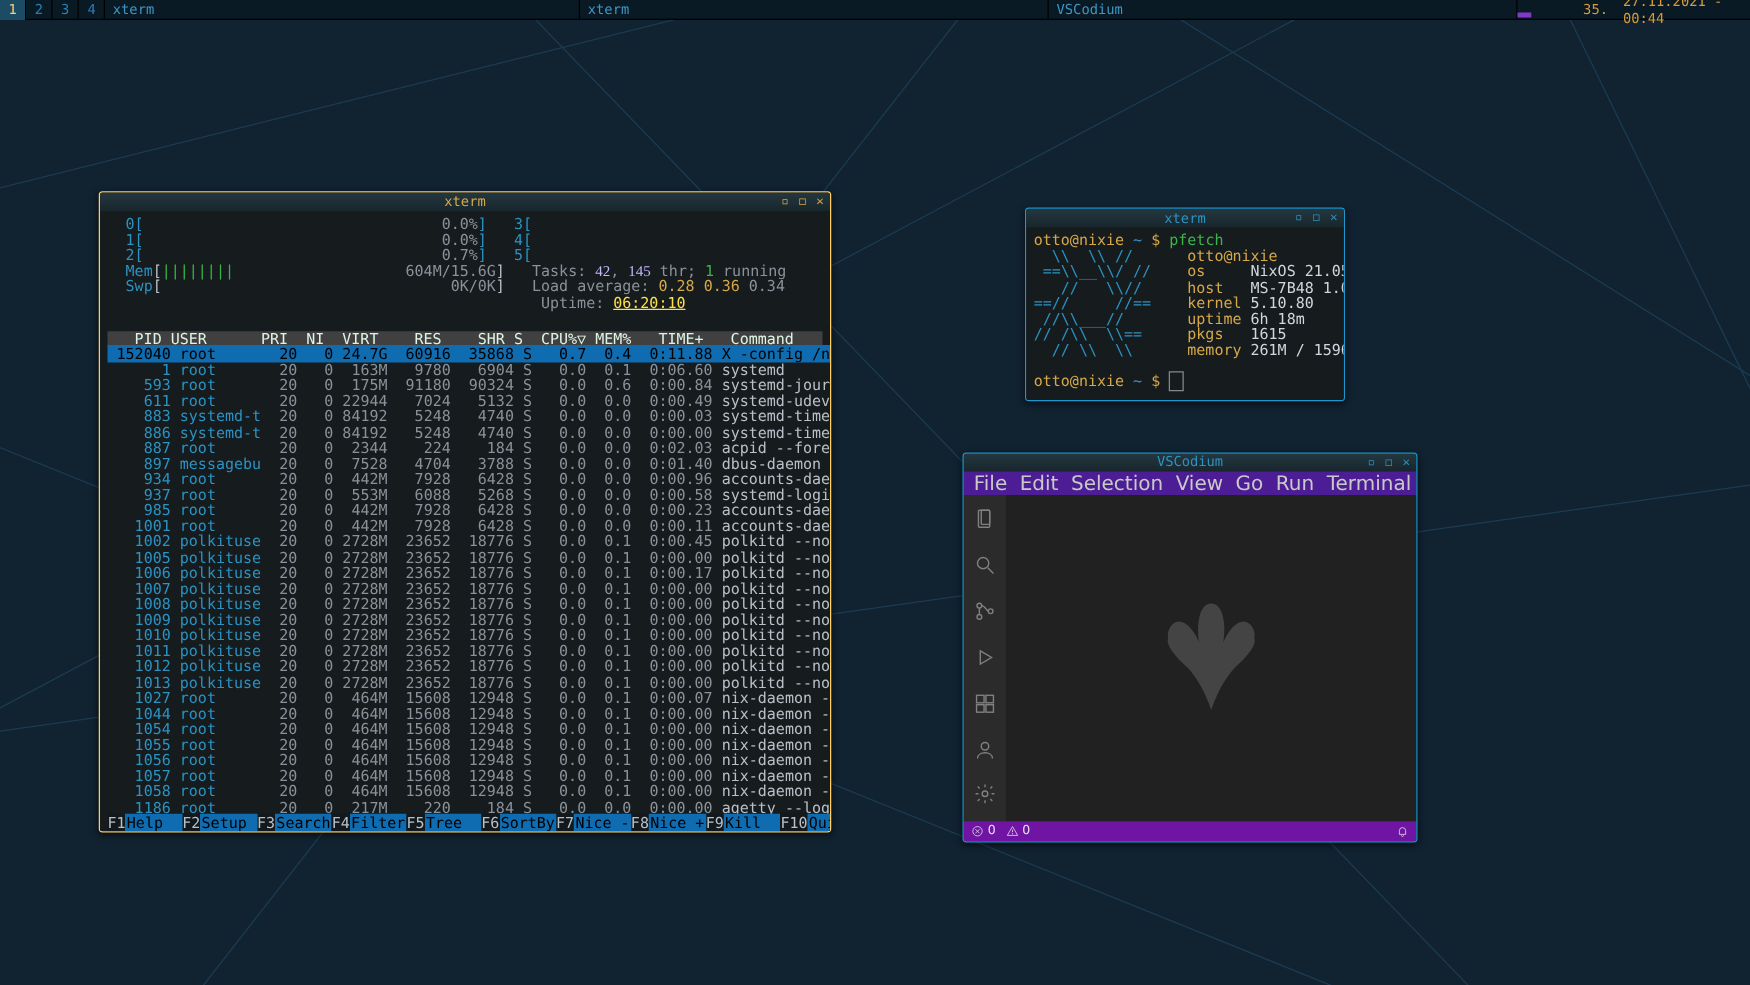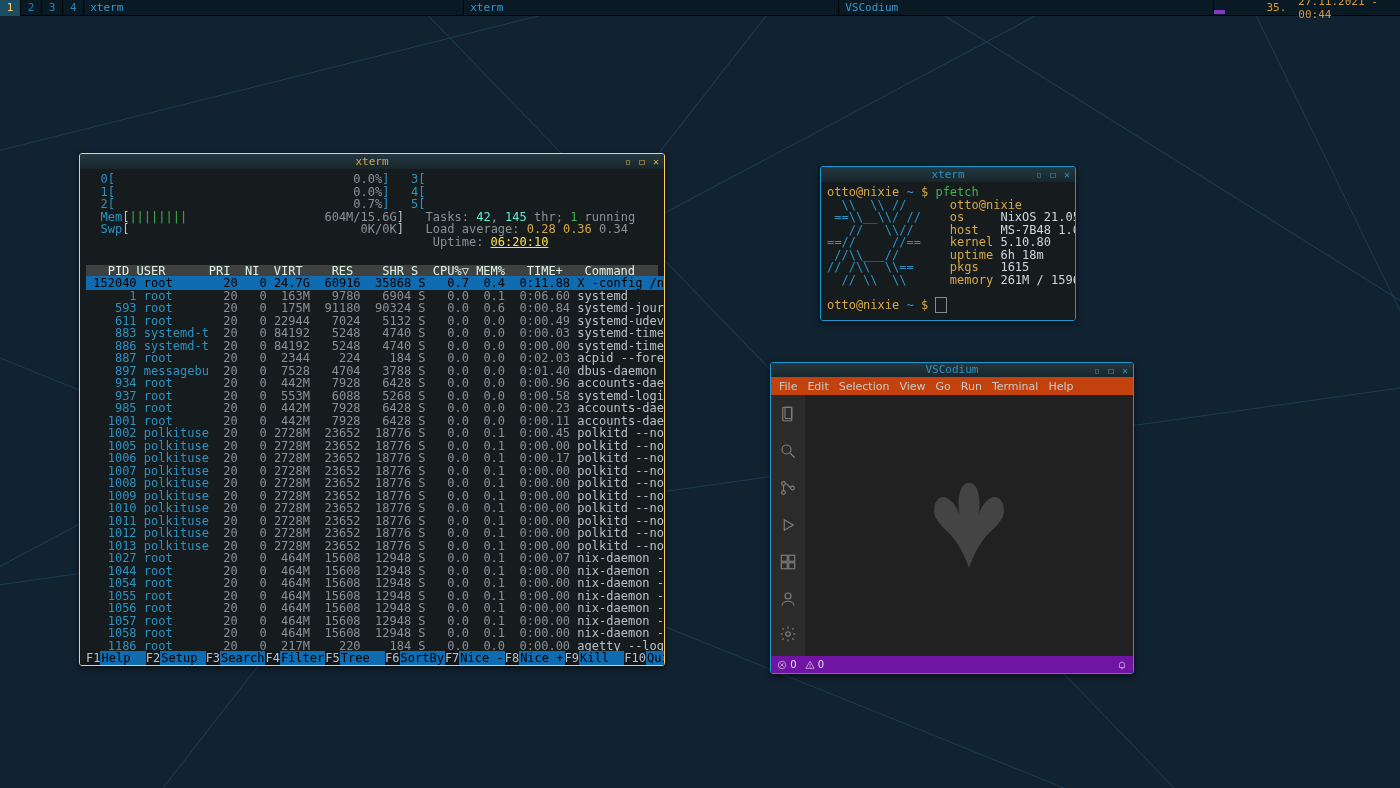--- a/index.html
+++ b/index.html
@@ -42,21 +42,21 @@
   .winbody{flex:1;padding:4px 6px;font-size:12px;line-height:12.5px;white-space:pre;color:#b8c0c8;background:#161b1e;overflow:hidden;}
 
   
   #htop{left:79px;top:153px;width:586px;height:513px;}
   .cpu-row{color:#2b92c1;}
   .cpu-row .pct{color:#8a9199;}
   .mem-row .lbl{color:#2b92c1;}
   .mem-row .bar{color:#39b54a;}
   .mem-row .val{color:#8a9199;}
   .tasks{color:#8a9199;}
-  .tasks .num{color:#5eead4;}
+  .tasks .num{color:#c4b5fd;font-family:Liberation Serif, serif;}
   .tasks .run{color:#39b54a;}
   .loadavg .hot{color:#d6a848;}
   .uptime{color:#8a9199;}
   .uptime .val{color:#fde047;text-decoration:underline;}
   .hthdr{background:#404040;color:#dff4e5;display:inline-block;width:100%;margin-top:4px;}
   .hthl{background:#0f6cb0;color:#000;}
   .procrow{color:#8a9199;margin-top:17px;}
   .procrow .pid{color:#2b92c1;}
   .procrow .usr{color:#2b92c1;}
   .procrow .cmd{color:#b8c0c8;}
@@ -69,21 +69,21 @@
   .prompt .u{color:#d6a848;}
   .prompt .h{color:#3c96c7;}
   .prompt .c{color:#39b54a;}
   .fetch .art{color:#2b92c1;}
   .fetch .key{color:#d6a848;}
   .fetch .val{color:#cfd6dc;}
   .fetch .id{color:#d6a848;}
 
   
   #codium{left:770px;top:362px;width:364px;height:312px;}
-  .menubar{height:20px;background:#c2410c;display:flex;align-items:center;gap:10px;padding:0 8px;color:#c9c9c9;font-family:"DejaVu Sans","Liberation Sans",sans-serif;font-size:11px;}
+  .menubar{height:20px;background:#4c1d95;display:flex;align-items:center;gap:10px;padding:0 8px;color:#c9c9c9;font-family:"DejaVu Sans","Liberation Sans",sans-serif;font-size:16px;}
   .menubar span{white-space:nowrap;}
   .vsbody{flex:1;display:flex;background:#1e1e1e;}
   .activitybar{width:34px;background:#2b2b2b;display:flex;flex-direction:column;align-items:center;gap:16px;padding-top:10px;color:#808080;}
   .activitybar svg{width:18px;height:18px;stroke:#808080;fill:none;stroke-width:1.5;}
   .activitybar .bottom{margin-top:auto;margin-bottom:10px;display:flex;flex-direction:column;gap:14px;}
   .editor{flex:1;background:#212121;display:flex;align-items:center;justify-content:center;}
   .editor svg{width:120px;height:120px;fill:#444;stroke:none;}
   .statusbar{height:18px;background:#7014a3;color:#e7e1ef;font-family:"DejaVu Sans","Liberation Sans",sans-serif;font-size:10px;display:flex;align-items:center;padding:0 6px;gap:8px;}
   .statusbar .right{margin-left:auto;}
   .statusbar svg{width:10px;height:10px;stroke:#e7e1ef;fill:none;stroke-width:1.5;vertical-align:middle;}

